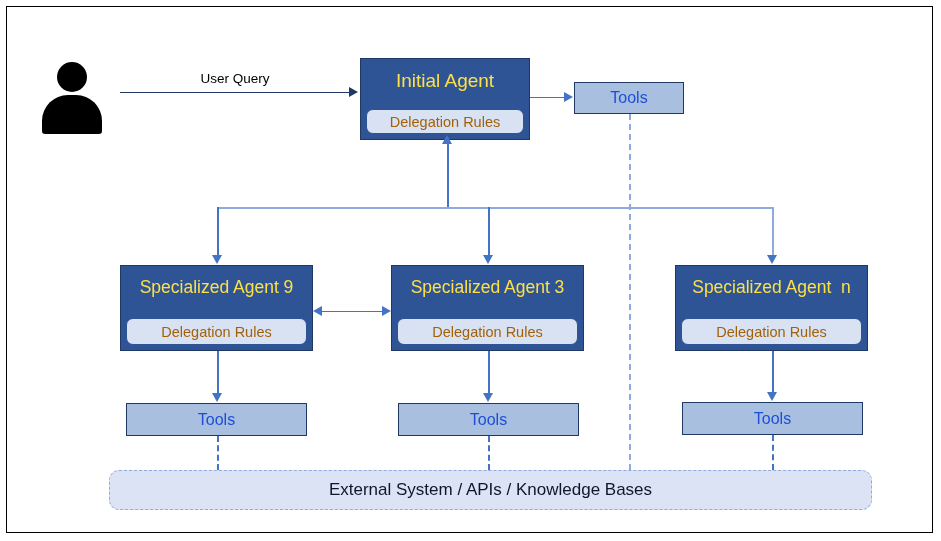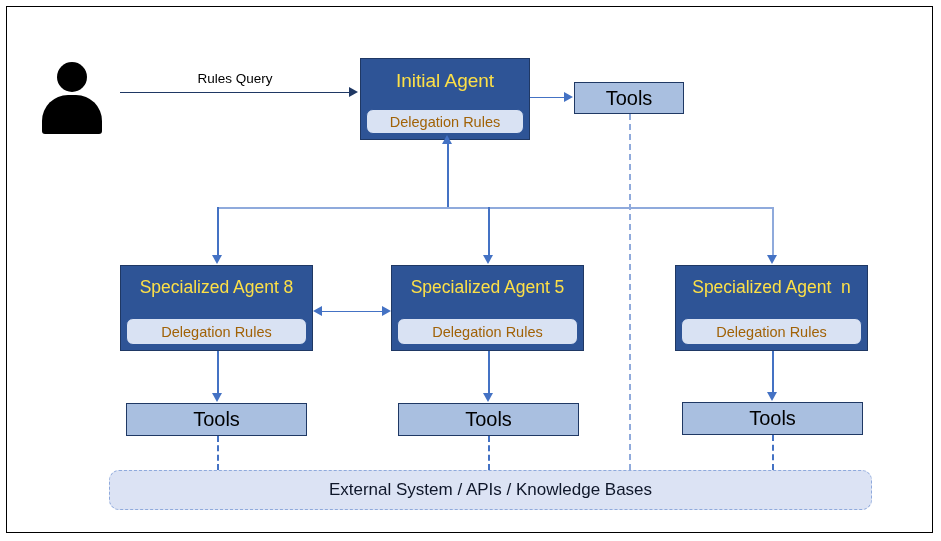--- a/index.html
+++ b/index.html
@@ -118,22 +118,22 @@
   #spec-agent-1 { left: 120px; }
   #spec-agent-2 { left: 391px; }
   #spec-agent-n { left: 675px; }
 
   
   .tools {
     position: absolute;
     box-sizing: border-box;
     background: #A9BFE0;
     border: 1.6px solid #1F3864;
-    color: #000000;
-    font-size: 20px;
+    color: #1d4ed8;
+    font-size: 16px;
     display: flex;
     align-items: center;
     justify-content: center;
   }
   #tools-initial { left: 574px; top: 82px; width: 110px; height: 32px; }
   #tools-1 { left: 126px; top: 403px; width: 181px; height: 33px; }
   #tools-2 { left: 398px; top: 403px; width: 181px; height: 33px; }
   #tools-n { left: 682px; top: 402px; width: 181px; height: 33px; }
 
   
@@ -182,21 +182,21 @@
 
 <div id="canvas">
 
   <div class="frame"></div>
 
   <div class="person">
     <div class="head"></div>
     <div class="body"></div>
   </div>
 
-  <div id="user-query-label">Rules Query</div>
+  <div id="user-query-label">User Query</div>
 
   <div class="ln-h" style="left:120px; top:92px; width:232px; border-top-width:1.6px; border-top-color:#1F3864;"></div>
   <div class="ah ah-right" style="left:349px; top:87px; border-left:9px solid #1F3864;"></div>
 
   <div class="agent" id="initial-agent">
     <div class="title">Initial Agent</div>
     <div class="rules">Delegation Rules</div>
   </div>
 
   <div class="ln-h" style="left:530px; top:97px; width:36px; border-top-width:1.6px; border-top-color:#4472C4;"></div>
@@ -215,26 +215,26 @@
   <div class="ln-v" style="left:217px; top:207px; height:50px; border-left-width:2px; border-left-color:#4472C4;"></div>
   <div class="ah ah-down" style="left:211.5px; top:255px; border-top:9px solid #4472C4;"></div>
 
   <div class="ln-v" style="left:488px; top:207px; height:50px; border-left-width:2px; border-left-color:#4472C4;"></div>
   <div class="ah ah-down" style="left:482.5px; top:255px; border-top:9px solid #4472C4;"></div>
 
   <div class="ln-v" style="left:772px; top:207px; height:50px; border-left-width:2px; border-left-color:#8FAADC;"></div>
   <div class="ah ah-down" style="left:766.5px; top:255px; border-top:9px solid #4472C4;"></div>
 
   <div class="agent spec-agent" id="spec-agent-1">
-    <div class="title">Specialized Agent 8</div>
+    <div class="title">Specialized Agent 9</div>
     <div class="rules">Delegation Rules</div>
   </div>
 
   <div class="agent spec-agent" id="spec-agent-2">
-    <div class="title">Specialized Agent 5</div>
+    <div class="title">Specialized Agent 3</div>
     <div class="rules">Delegation Rules</div>
   </div>
 
   <div class="agent spec-agent" id="spec-agent-n">
     <div class="title">Specialized Agent  n</div>
     <div class="rules">Delegation Rules</div>
   </div>
 
   <div class="ln-h" style="left:320px; top:311px; width:64px; border-top-width:1.8px; border-top-color:#4472C4;"></div>
   <div class="ah ah-left" style="left:313px; top:306px; border-right:9px solid #4472C4;"></div>

